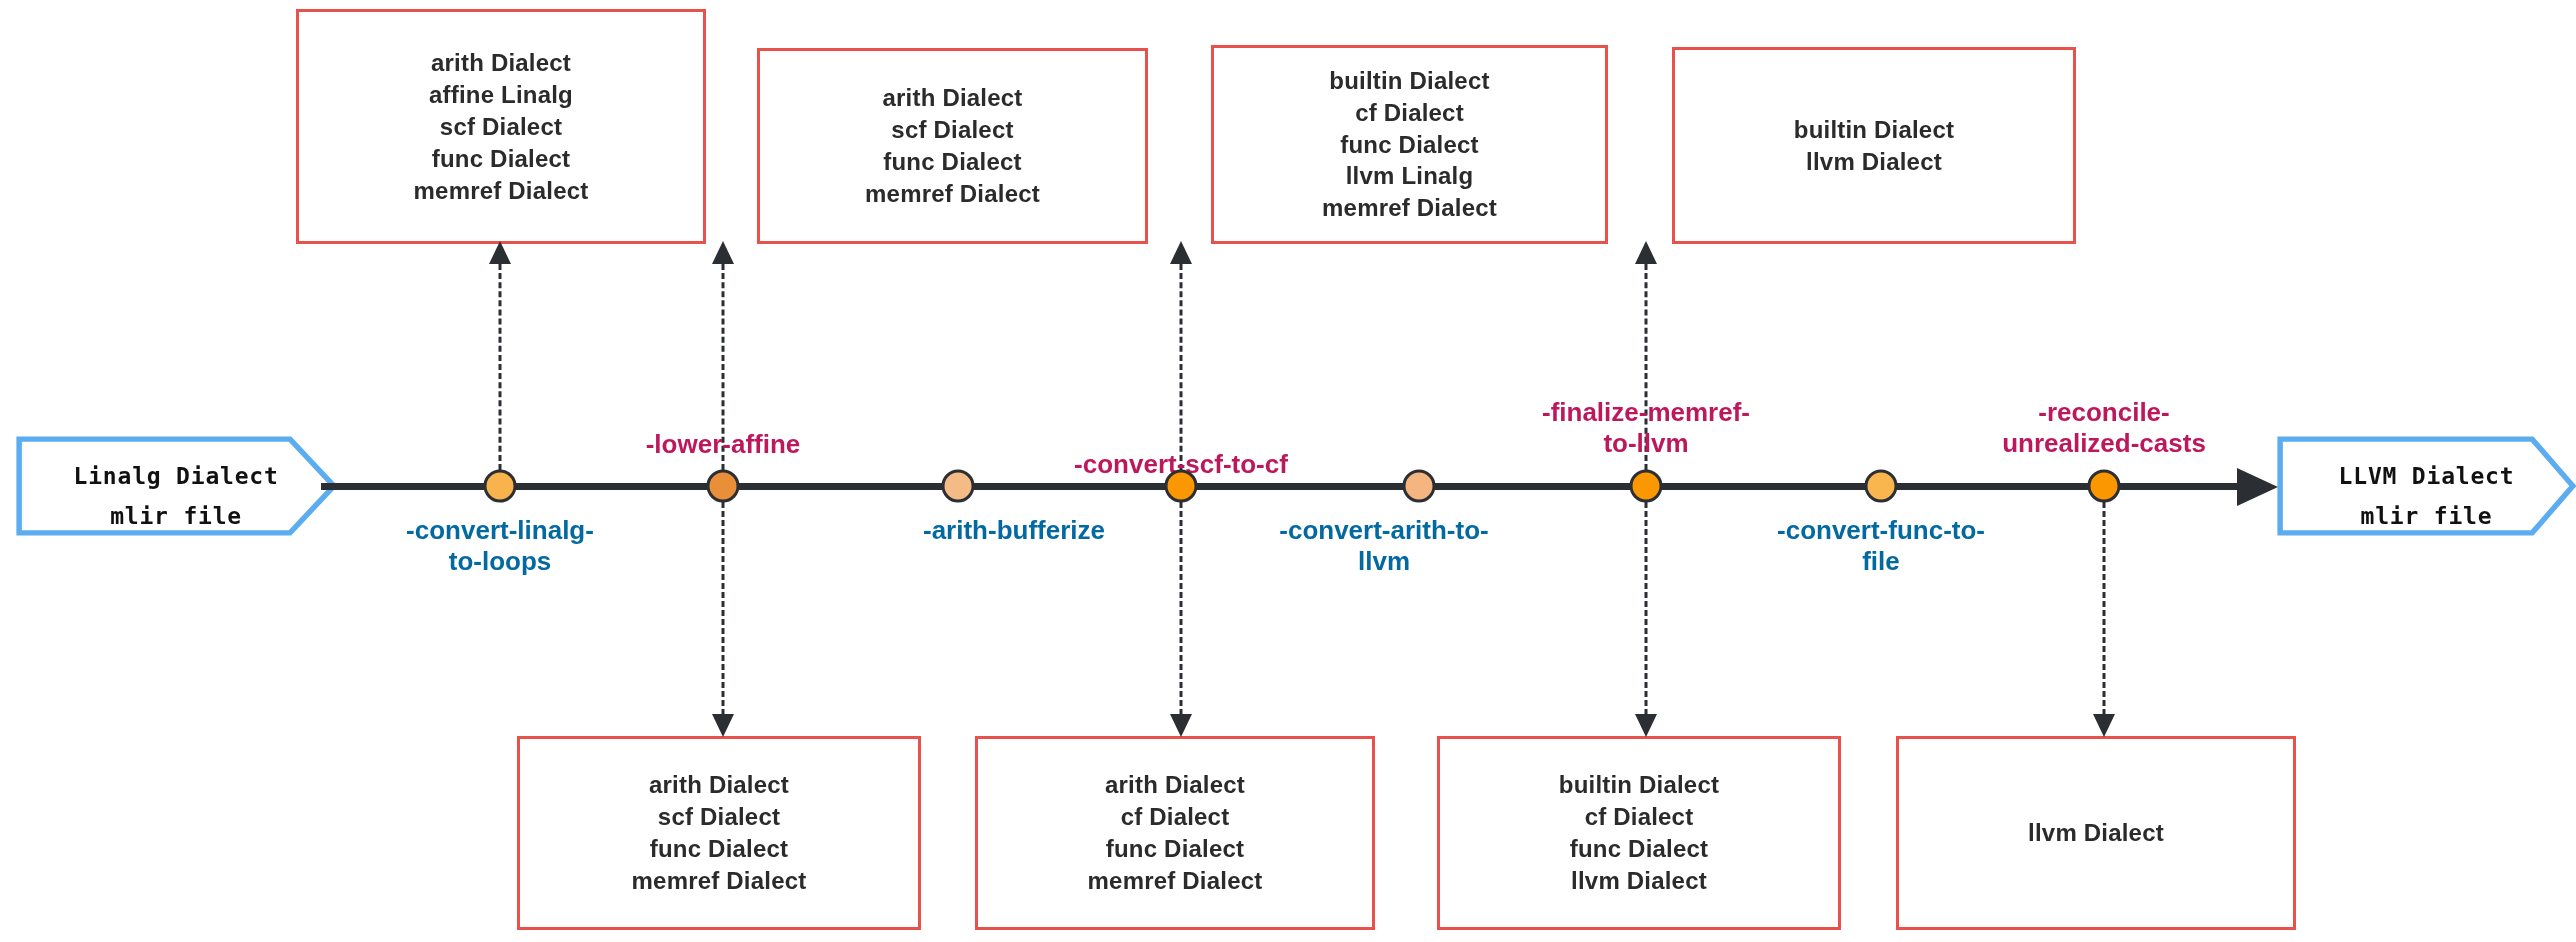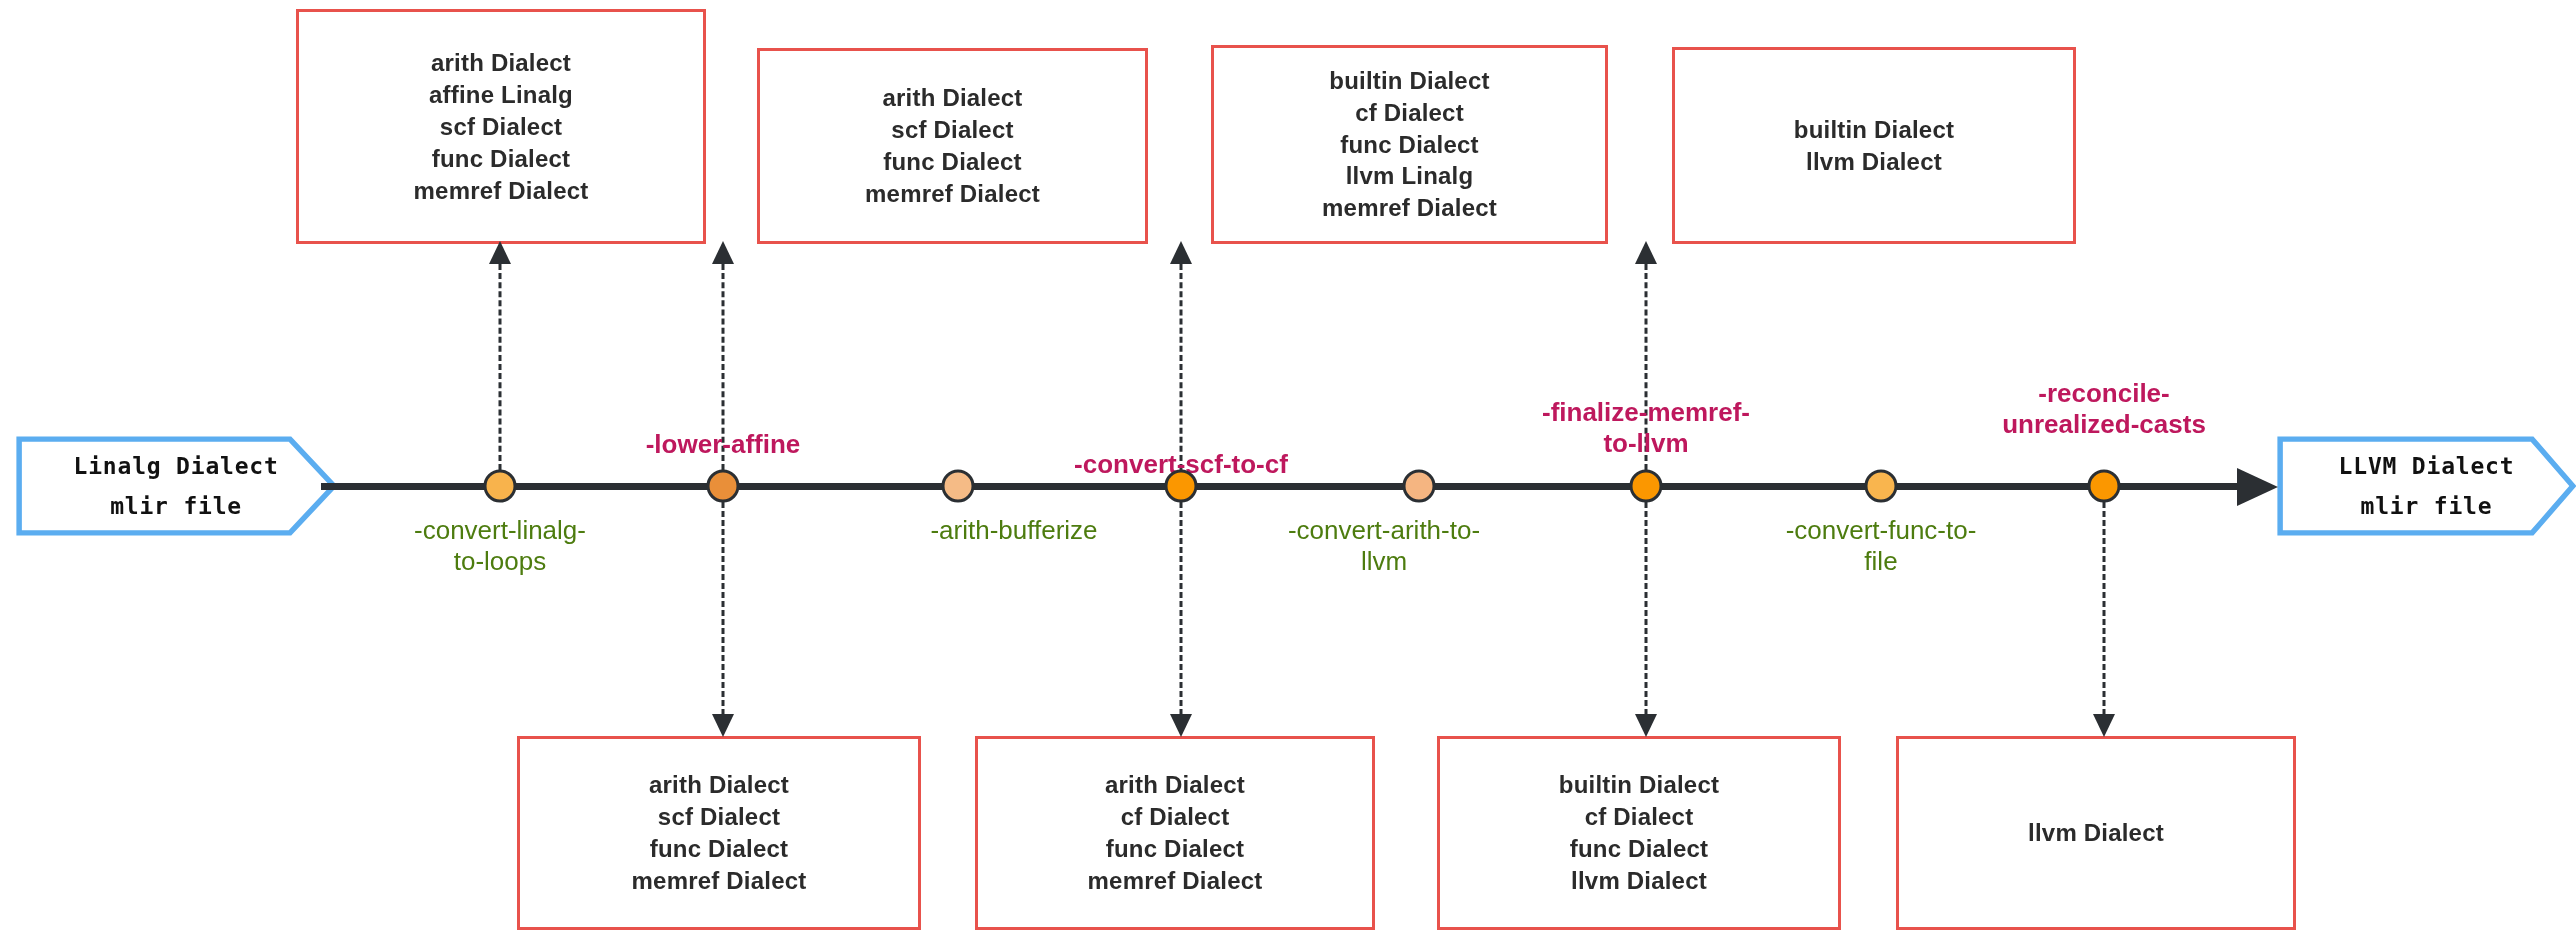--- a/index.html
+++ b/index.html
@@ -92,22 +92,22 @@
     border-top: 23.5px solid #2b2f33;
     border-left: 11.7px solid transparent;
     border-right: 11.7px solid transparent;
     transform: translateX(-50%);
   }
 
   
   .pass-label {
     position: absolute;
     font-size: 26px;
-    font-weight: normal;
-    color: #4d7c0f;
+    font-weight: bold;
+    color: #0369a1;
     text-align: center;
     line-height: 1.2;
     transform: translateX(-50%);
     white-space: pre-line;
   }
   .pass-label.grey { color: #be185d; font-weight: bold; }
 
   
   .file-chip {
     position: absolute;
@@ -133,21 +133,21 @@
     letter-spacing: 0.8px;
     white-space: nowrap;
     text-align: center;
   }
   .chip-inner {
     position: relative;
     z-index: 2;
     display: flex;
     flex-direction: column;
     align-items: center;
-    justify-content: center;
+    justify-content: flex-end;
     width: 100%;
     height: 100%;
   }
 </style>
 </head>
 <body>
 
 <div id="stage">
 
   <div class="file-chip" id="input-chip" style="left:15.6px; top:436px; width:321px; height:100px;">
@@ -251,18 +251,18 @@
       <div class="node-dot" style="left: 1419px; top: 486px; background: rgb(245, 181, 129);"></div>
       <div class="pass-label" style="left: 1384px; top: 515px;">-convert-arith-to-
 llvm</div>
       <div class="node-dot" style="left: 1646px; top: 486px; background: rgb(251, 151, 0);"></div>
       <div class="pass-label grey" style="left: 1646px; top: 397px;">-finalize-memref-
 to-llvm</div>
       <div class="node-dot" style="left: 1881px; top: 486px; background: rgb(249, 181, 78);"></div>
       <div class="pass-label" style="left: 1881px; top: 515px;">-convert-func-to-
 file</div>
       <div class="node-dot" style="left: 2104px; top: 486px; background: rgb(251, 151, 0);"></div>
-      <div class="pass-label grey" style="left: 2104px; top: 378px;">-reconcile-
+      <div class="pass-label grey" style="left: 2104px; top: 397px;">-reconcile-
 unrealized-casts</div>
     </div>
 
 </div>
 
 
 </body></html>

